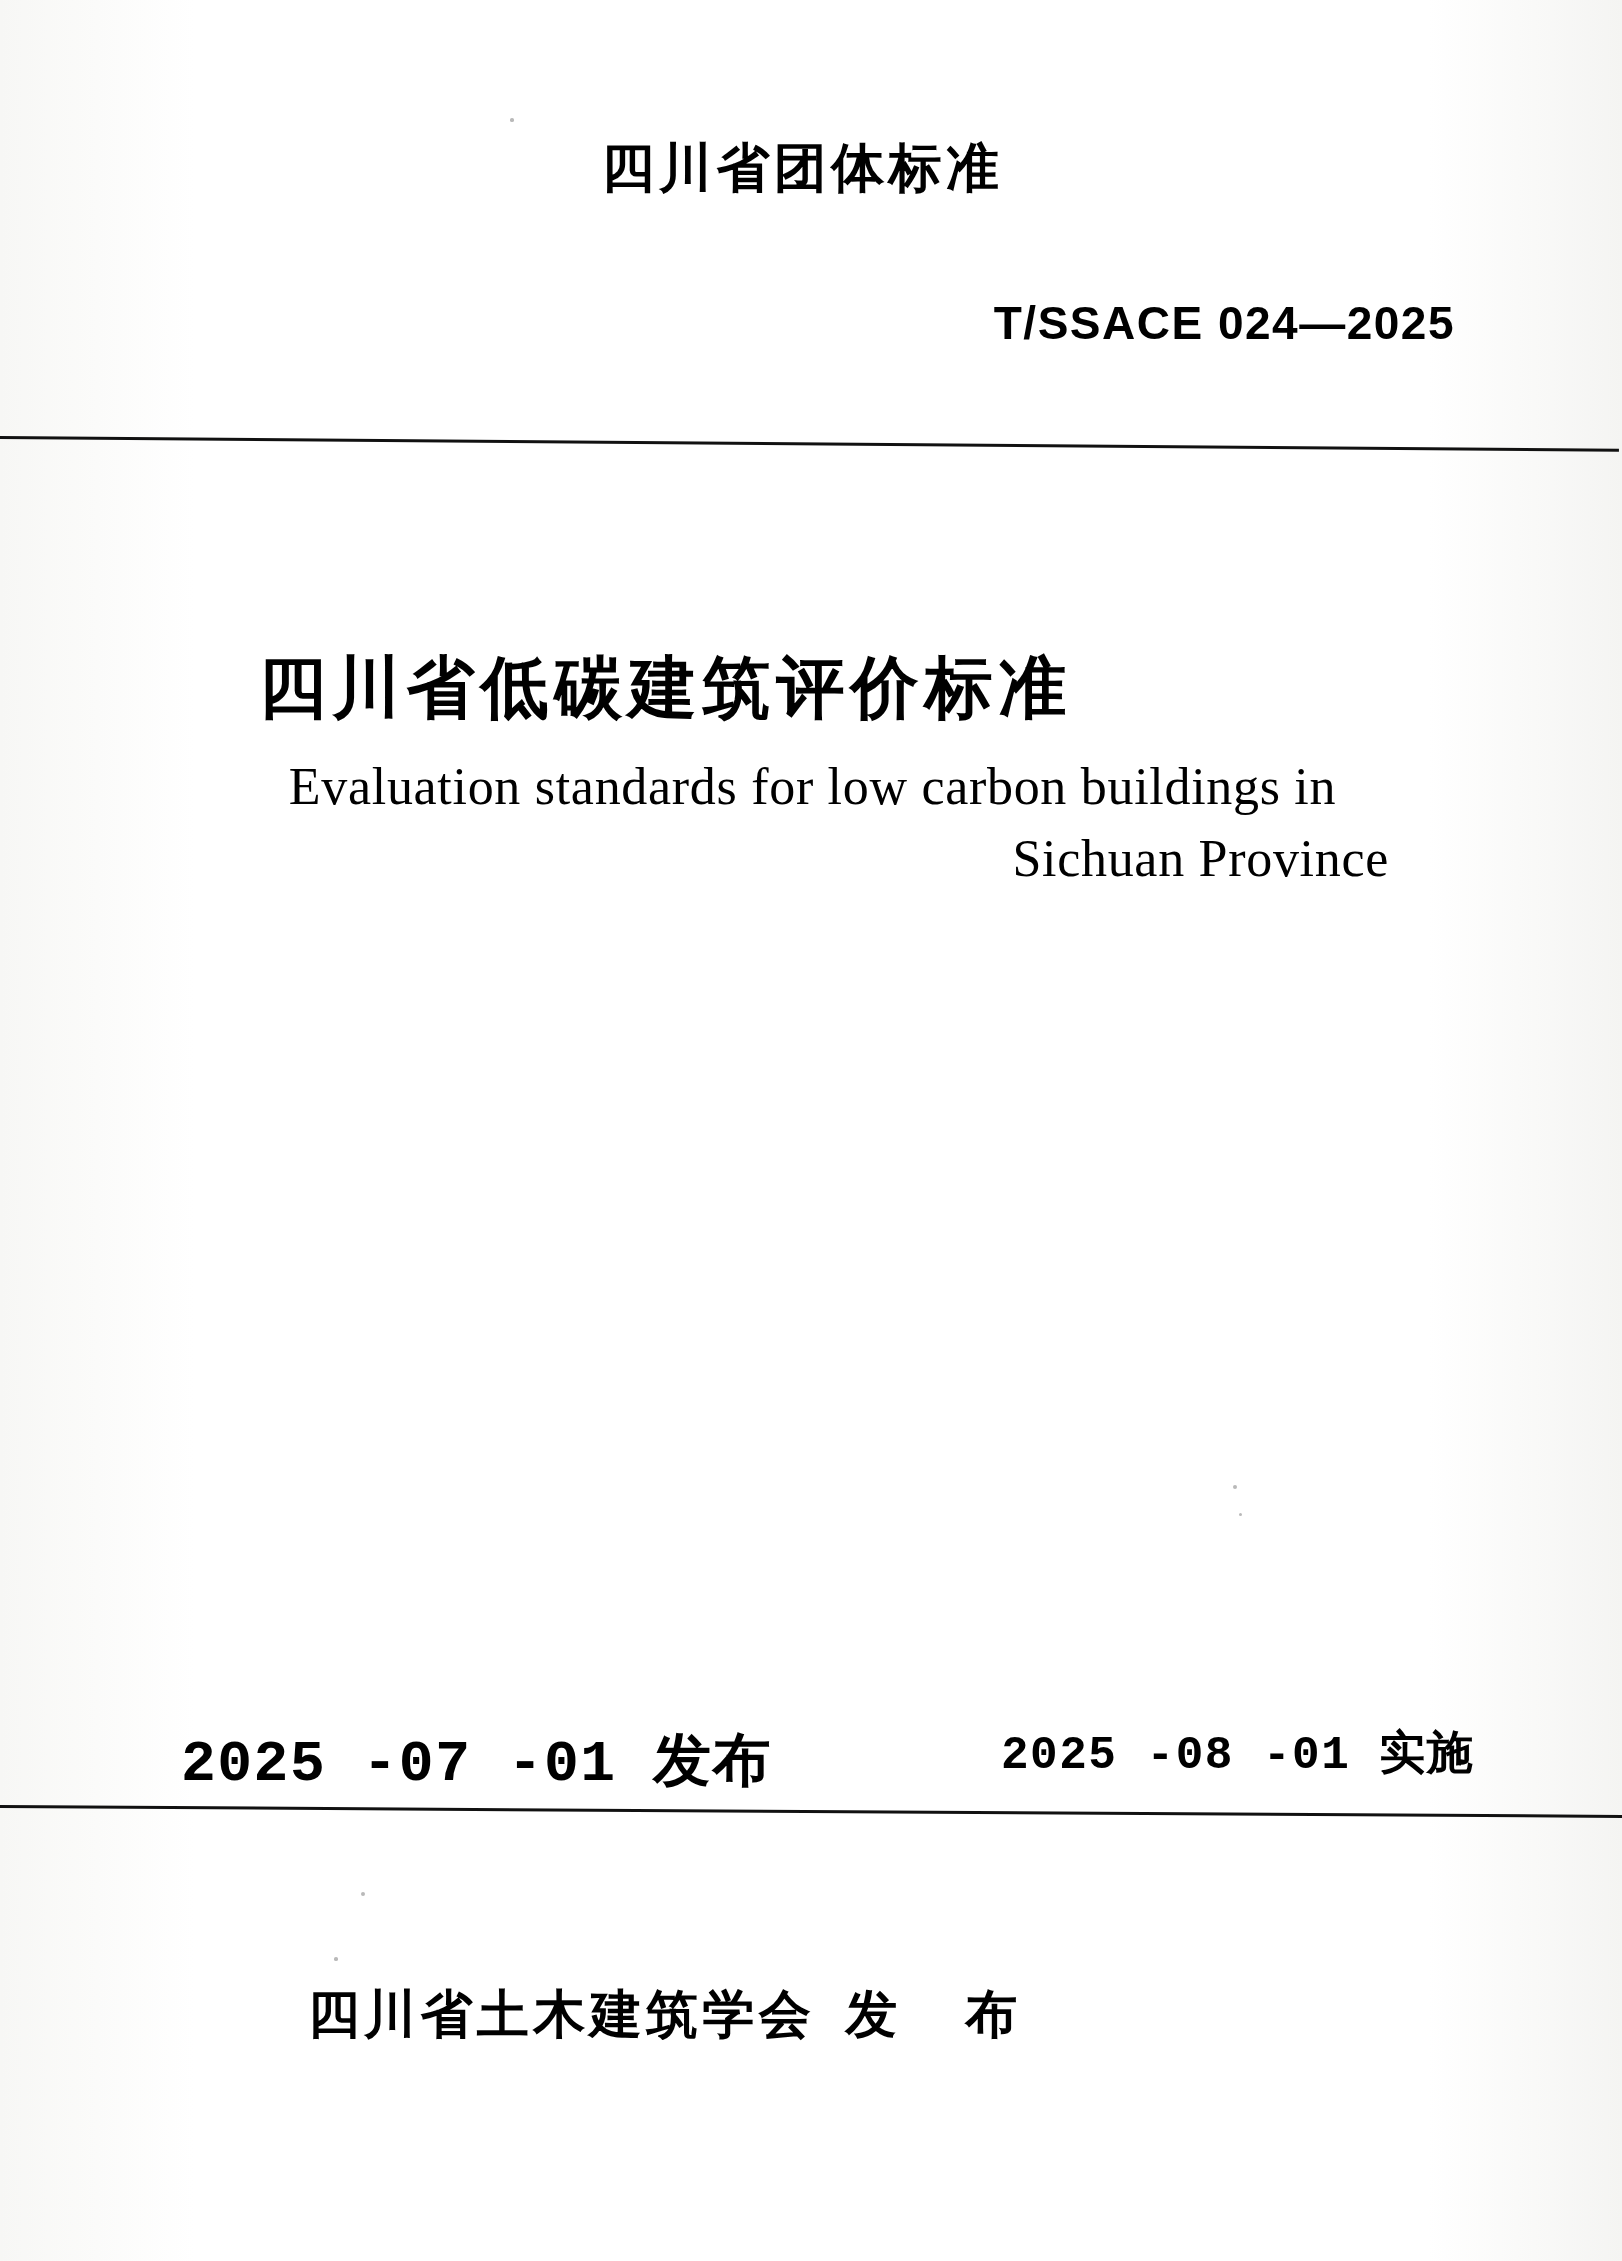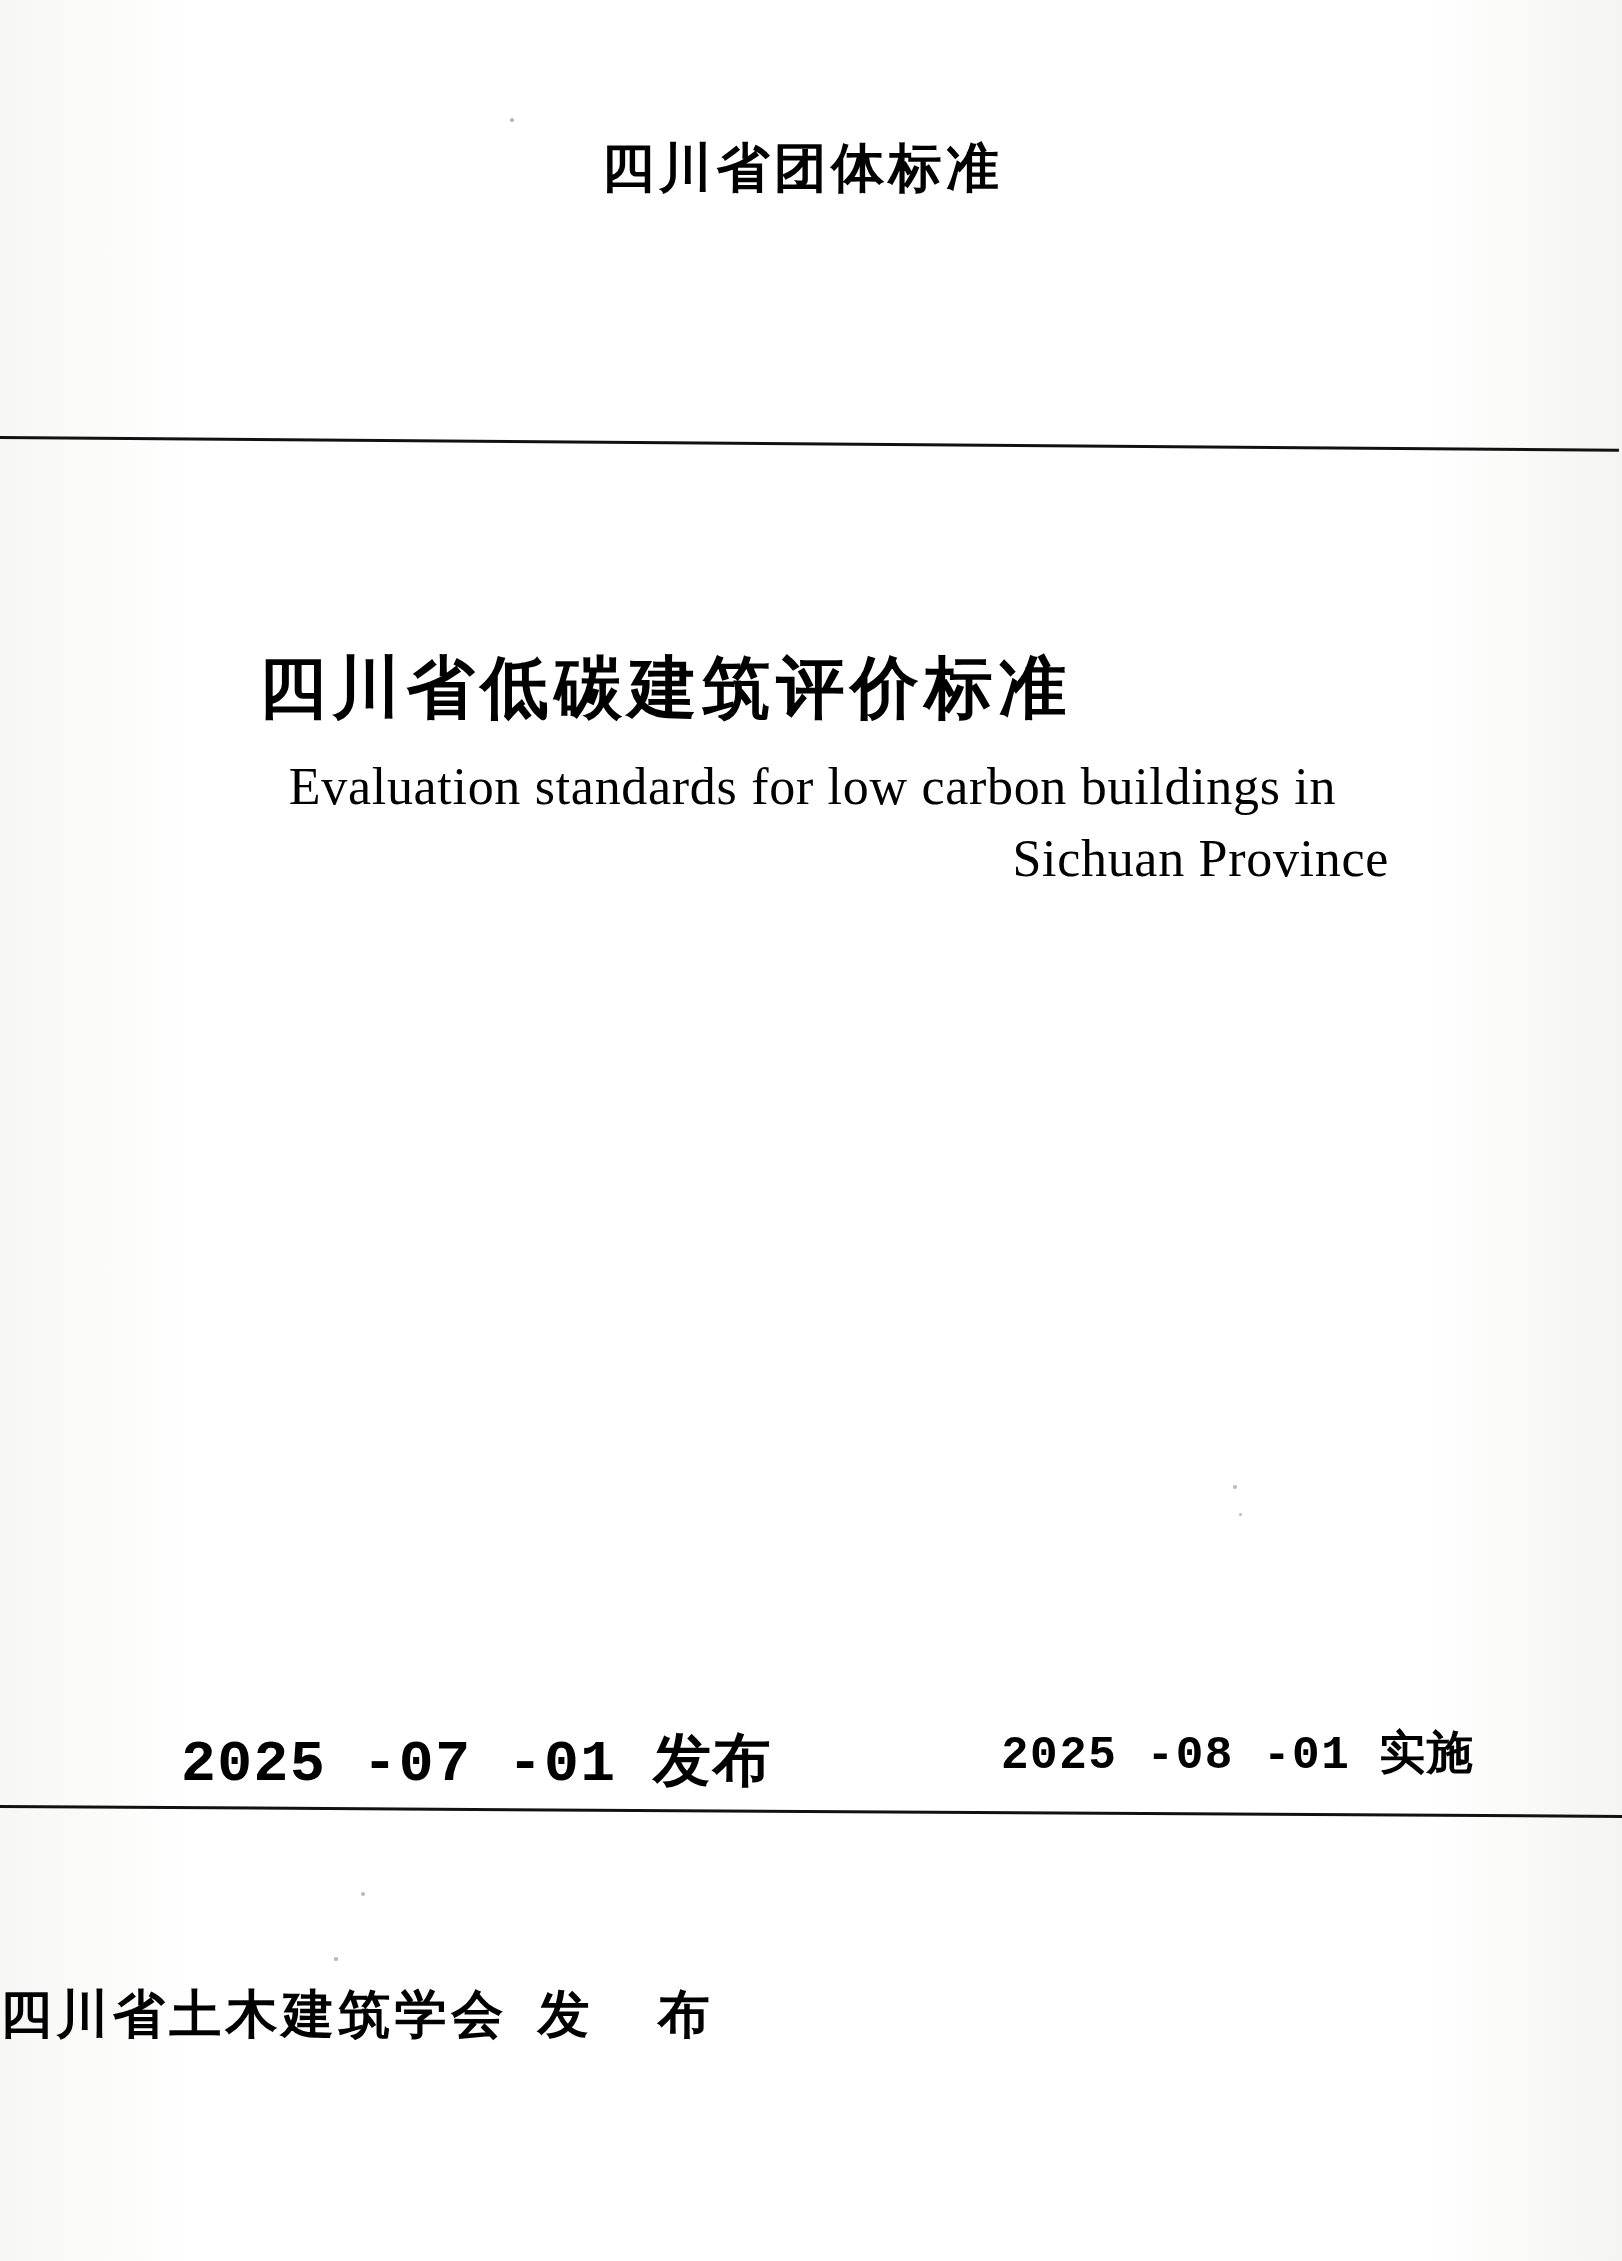--- a/index.html
+++ b/index.html
@@ -125,21 +125,21 @@
     background: #111111;
     transform: rotate(0.35deg);
     transform-origin: left center;
   }
 
   .publisher {
     position: absolute;
     top: 1980px;
     left: 0;
     width: 1350px;
-    text-align: left;
+    text-align: center;
     font-size: 52px;
     font-weight: bold;
     letter-spacing: 4.4px;
     font-family: "DejaVu Sans", "Liberation Sans", sans-serif;
   }
   .publisher .verb {
     margin-left: 30px;
     letter-spacing: 25px;
   }
 
@@ -152,20 +152,21 @@
   }
 </style>
 </head>
 <body>
 
 <div class="page">
   <div class="paper-tint"></div>
 
   <div class="standard-type">四川省团体标准</div>
 
+  <div class="standard-code">T/SSACE 024—2025</div>
 
   <div class="rule-top"></div>
 
   <div class="title-cn">四川省低碳建筑评价标准</div>
 
   <div class="title-en">
     <span class="line1">Evaluation standards for low carbon buildings in</span>
     <span class="line2">Sichuan Province</span>
   </div>
 

